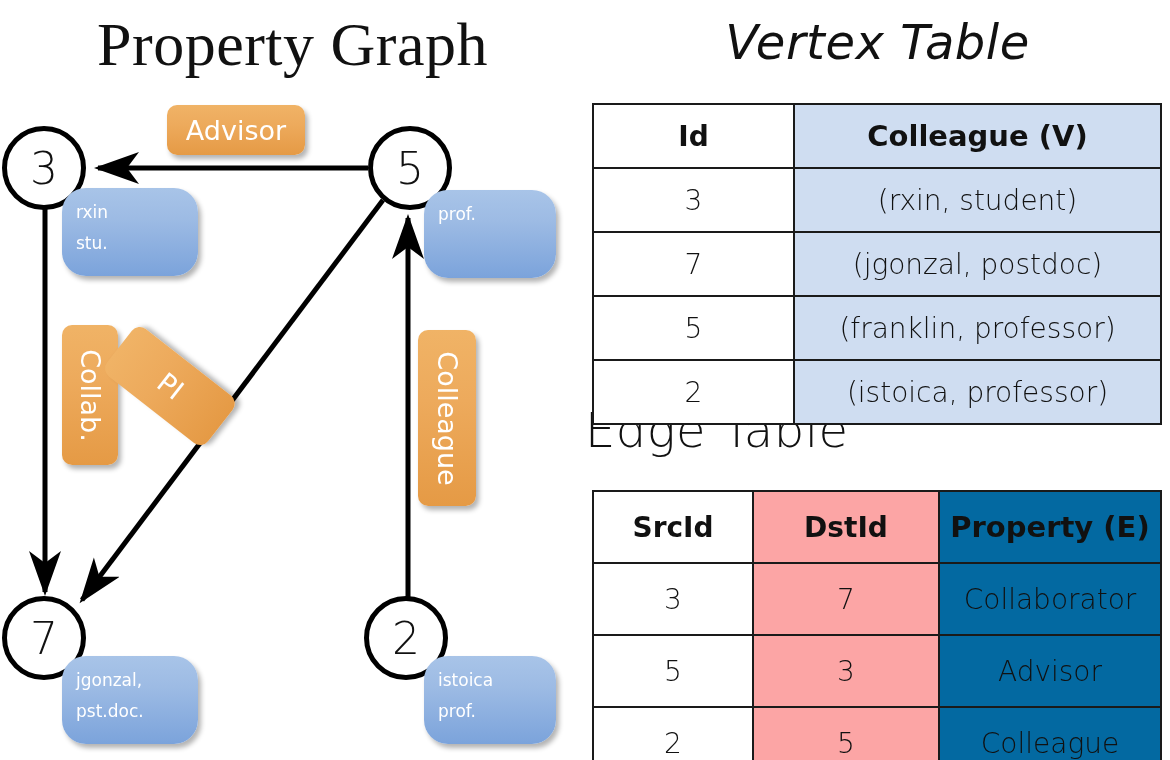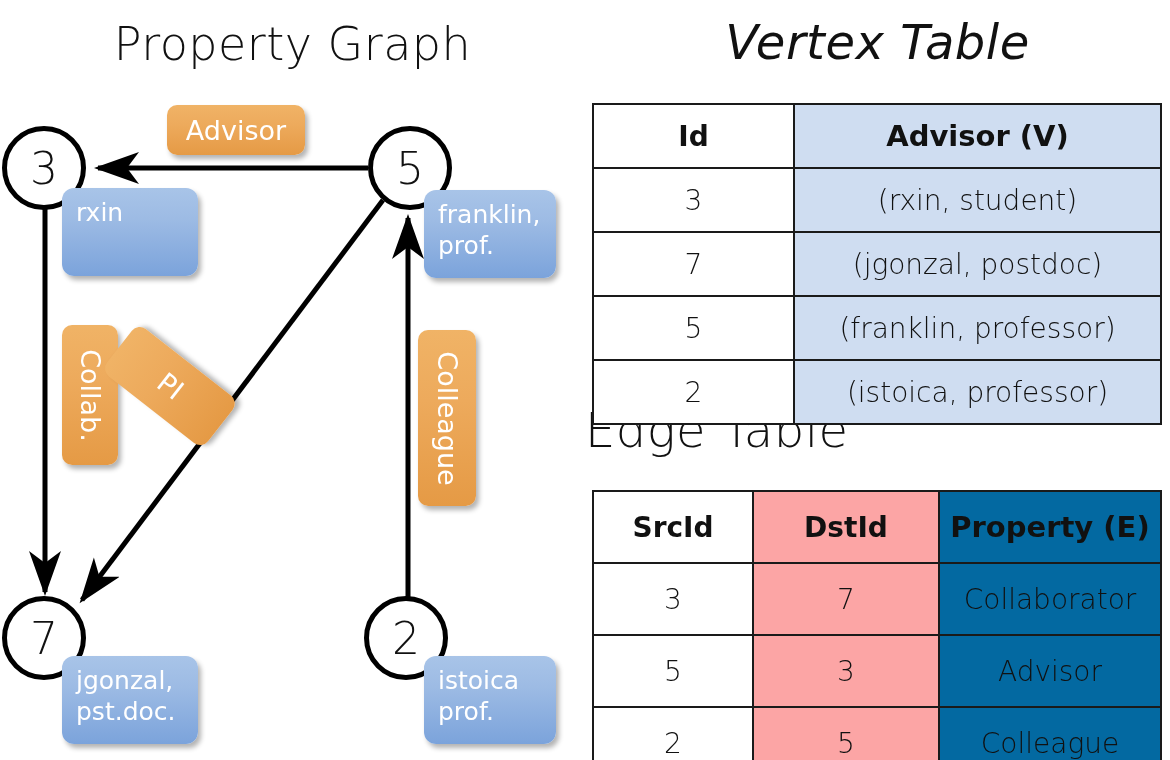--- a/index.html
+++ b/index.html
@@ -12,45 +12,45 @@
 
   
   .big-title{
     position:absolute;
     font-family:"DejaVu Sans","Liberation Sans",sans-serif;
     font-weight:300;
     color:#111;
     white-space:nowrap;
     letter-spacing:.5px;
   }
-  #title-property-graph{left:0;top:14px;width:585px;text-align:center;font-size:46px;line-height:60px;}
+  #title-property-graph{left:0;top:14px;width:585px;text-align:center;font-size:62px;line-height:60px;font-family:Liberation Serif, serif;}
   #title-vertex-table{left:585px;top:12px;width:585px;text-align:center;font-size:48px;line-height:60px;font-style:italic;}
   #title-edge-table{left:585px;top:400px;width:585px;text-align:left;font-size:48px;line-height:60px;}
 
   
   #graph-canvas{left:0;top:0;width:585px;height:760px;}
   #graph-edges{position:absolute;left:0;top:0;width:585px;height:760px;}
 
   .node-circle{
     position:absolute;border:5px solid #000;border-radius:50%;
     background:#fff;box-sizing:border-box;
     display:flex;align-items:center;justify-content:center;
     font-family:"DejaVu Sans","Liberation Sans",sans-serif;
     font-weight:300;font-size:44px;color:#111;
     z-index:3;
   }
 
   .prop-box{
     position:absolute;box-sizing:border-box;
-    border-radius:12px;
+    border-radius:24px;
     background:linear-gradient(to bottom,#a8c4e8 0%,#9dbbe4 35%,#7ba3db 100%);
     box-shadow:3px 4px 5px rgba(0,0,0,.30);
     color:#fff;
     font-family:"DejaVu Sans","Liberation Sans",sans-serif;
-    font-size:25px;line-height:31px;
+    font-size:17px;line-height:31px;
     padding:9px 0 0 14px;
     z-index:4;
   }
 
   .edge-label{
     position:absolute;box-sizing:border-box;
     border-radius:10px;
     background:linear-gradient(to bottom,#f0b366 0%,#edaa5c 40%,#e59a45 100%);
     box-shadow:3px 4px 5px rgba(0,0,0,.30);
     color:#fff;
@@ -119,24 +119,24 @@
   </div>
   <div class="node-circle" style="left:2px;top:596px;width:84px;height:84px;">
     <span>7</span>
   </div>
   <div class="node-circle" style="left:364px;top:596px;width:84px;height:84px;">
     <span>2</span>
   </div>
 
   <div class="prop-box" style="left:62px;top:188px;width:136px;height:88px;">
     <div>rxin</div>
+    <div>stu.</div>
   </div>
 
   <div class="prop-box" style="left:424px;top:190px;width:132px;height:88px;">
-    <div>franklin,</div>
     <div>prof.</div>
   </div>
 
   <div class="prop-box" style="left:62px;top:656px;width:136px;height:88px;">
     <div>jgonzal,</div>
     <div>pst.doc.</div>
   </div>
 
   <div class="prop-box" style="left:424px;top:656px;width:132px;height:88px;">
     <div>istoica</div>
@@ -157,21 +157,21 @@
 
   <div class="edge-label rot90" style="left:418px;top:330px;width:58px;height:176px;">
     <span>Colleague</span>
   </div>
 </div>
 
 <table class="tbl" id="vertex-table">
   <thead>
     <tr>
       <th class="c-id">Id</th>
-      <th class="c-prop">Advisor (V)</th>
+      <th class="c-prop">Colleague (V)</th>
     </tr>
   </thead>
   <tbody>
     <tr>
       <td class="c-id">3</td>
       <td class="c-prop">(rxin, student)</td>
     </tr>
     <tr>
       <td class="c-id">7</td>
       <td class="c-prop">(jgonzal, postdoc)</td>

